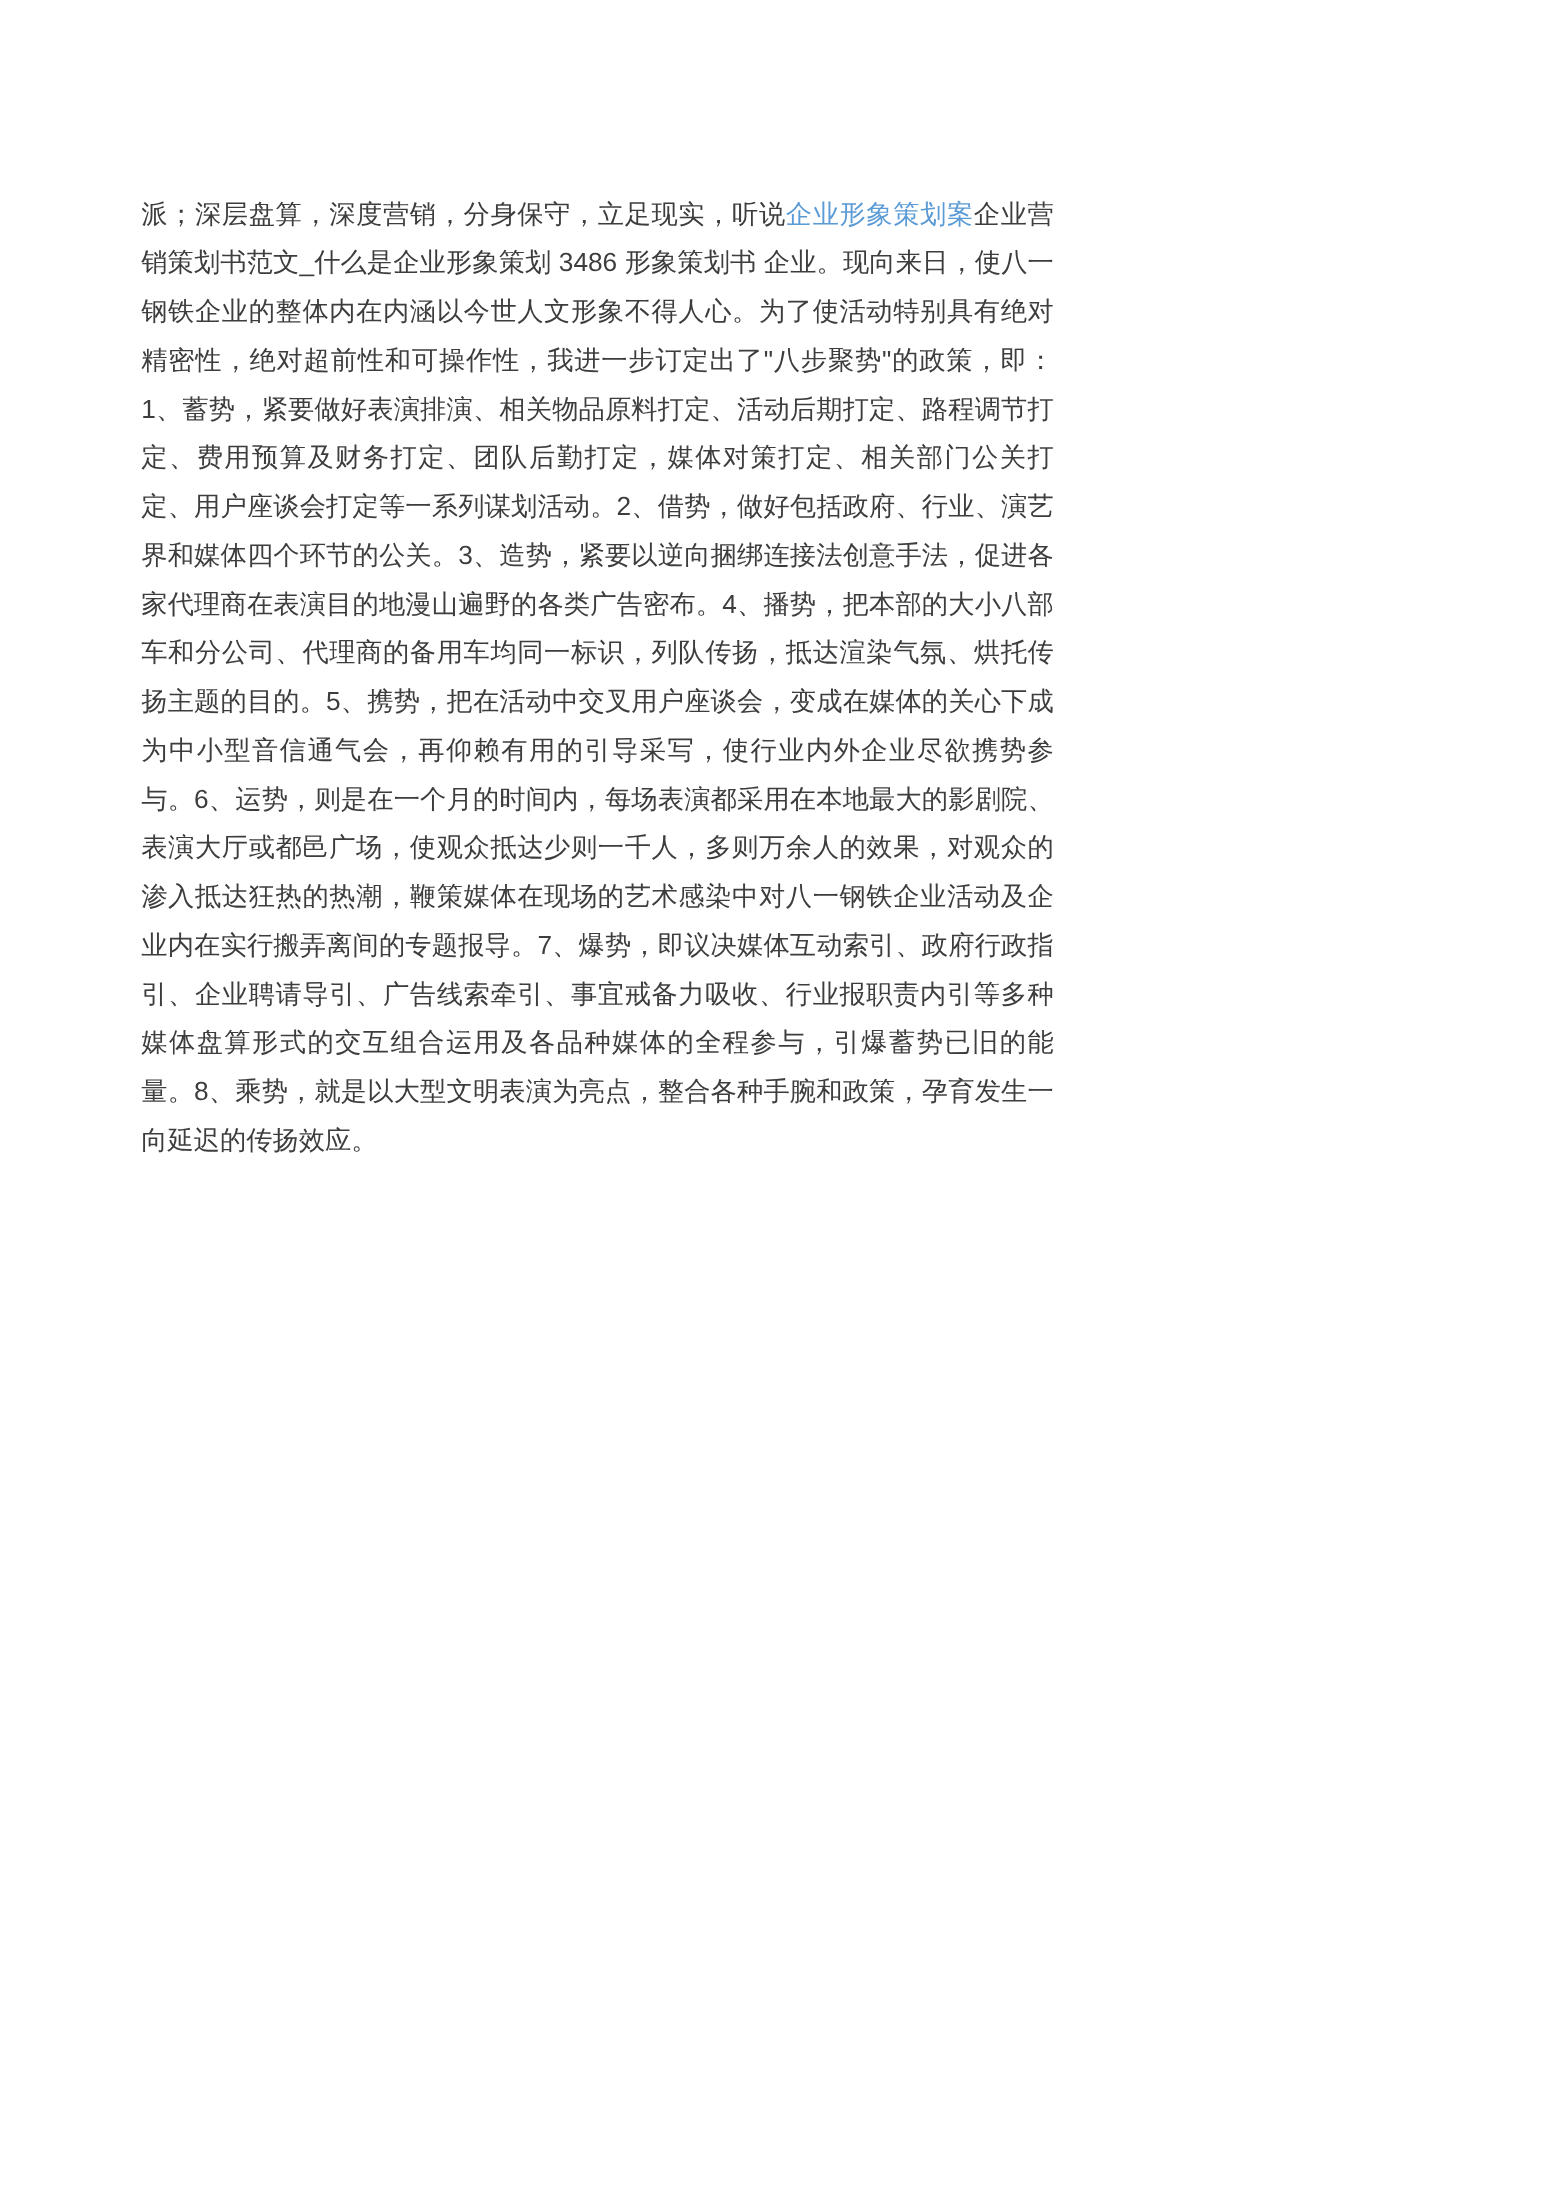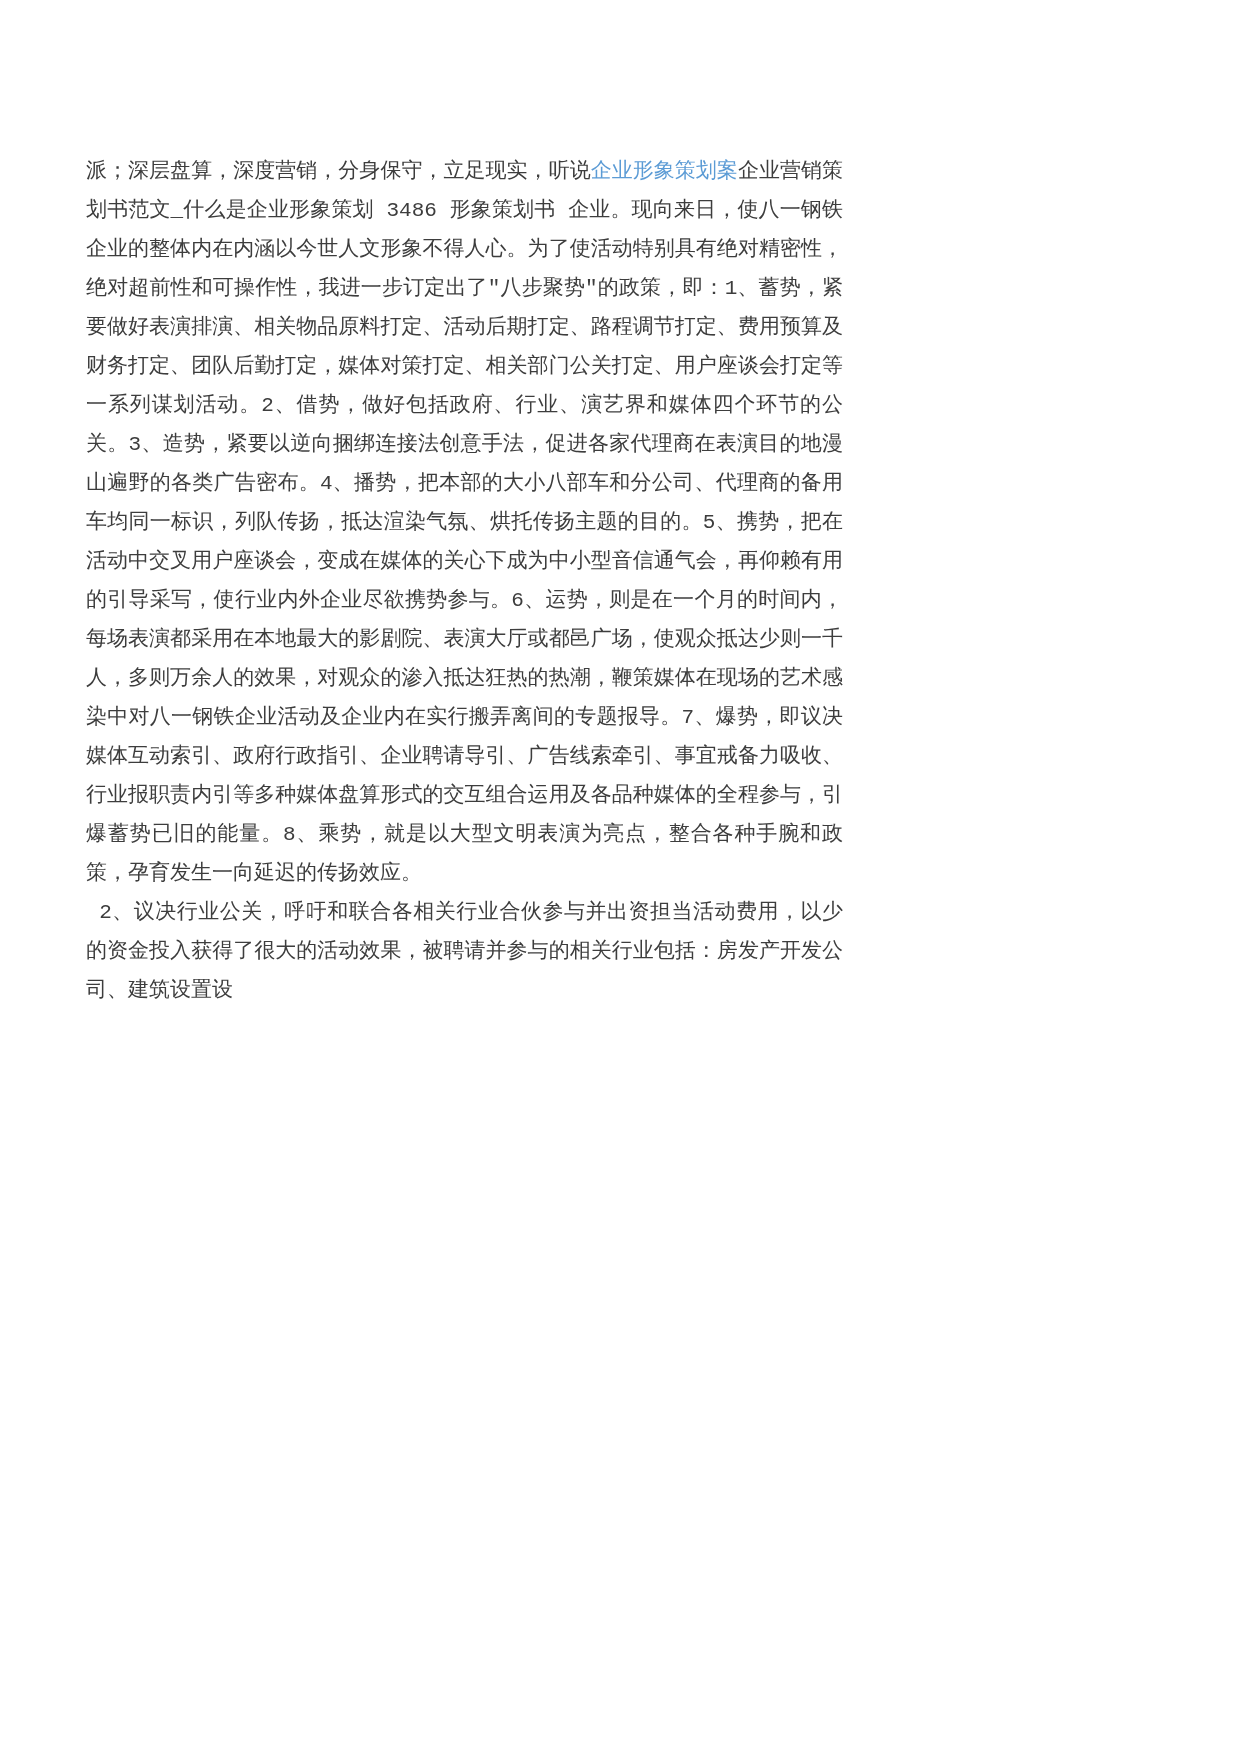--- a/index.html
+++ b/index.html
@@ -14,23 +14,23 @@
   }
   body {
     width: 1240px;
     height: 1753px;
     overflow: hidden;
   }
   .page {
     box-sizing: border-box;
     width: 1011px;
     height: 1753px;
-    padding: 152px 168px 0 86px;
+    padding: 152px 168px 0 113px;
     background: var(--bg);
-    font-family: Liberation Mono, monospace;
+    font-family: Liberation Sans, sans-serif;
     font-size: 21px;
     line-height: 39px;
     color: var(--text);
   }
   .page p {
     margin: 0;
     text-align: justify;
     white-space: pre-wrap;
     word-break: break-word;
   }
@@ -42,15 +42,14 @@
     text-decoration: none;
     cursor: pointer;
   }
 </style>
 </head>
 <body>
 
 <main class="page">
   <div id="document-body">
       <p><span class="run-text">派；深层盘算，深度营销，分身保守，立足现实，听说</span><a href="#" class="run-link">企业形象策划案</a><span class="run-text">企业营销策划书范文_什么是企业形象策划 3486 形象策划书 企业。现向来日，使八一钢铁企业的整体内在内涵以今世人文形象不得人心。为了使活动特别具有绝对精密性，绝对超前性和可操作性，我进一步订定出了"八步聚势"的政策，即：1、蓄势，紧要做好表演排演、相关物品原料打定、活动后期打定、路程调节打定、费用预算及财务打定、团队后勤打定，媒体对策打定、相关部门公关打定、用户座谈会打定等一系列谋划活动。2、借势，做好包括政府、行业、演艺界和媒体四个环节的公关。3、造势，紧要以逆向捆绑连接法创意手法，促进各家代理商在表演目的地漫山遍野的各类广告密布。4、播势，把本部的大小八部车和分公司、代理商的备用车均同一标识，列队传扬，抵达渲染气氛、烘托传扬主题的目的。5、携势，把在活动中交叉用户座谈会，变成在媒体的关心下成为中小型音信通气会，再仰赖有用的引导采写，使行业内外企业尽欲携势参与。6、运势，则是在一个月的时间内，每场表演都采用在本地最大的影剧院、表演大厅或都邑广场，使观众抵达少则一千人，多则万余人的效果，对观众的渗入抵达狂热的热潮，鞭策媒体在现场的艺术感染中对八一钢铁企业活动及企业内在实行搬弄离间的专题报导。7、爆势，即议决媒体互动索引、政府行政指引、企业聘请导引、广告线索牵引、事宜戒备力吸收、行业报职责内引等多种媒体盘算形式的交互组合运用及各品种媒体的全程参与，引爆蓄势已旧的能量。8、乘势，就是以大型文明表演为亮点，整合各种手腕和政策，孕育发生一向延迟的传扬效应。</span></p>
-      <p><span class="run-text"> 2、议决行业公关，呼吁和联合各相关行业合伙参与并出资担当活动费用，以少的资金投入获得了很大的活动效果，被聘请并参与的相关行业包括：房发产开发公司、建筑设置设</span></p>
     </div>
 </main>
 
 </body></html>

